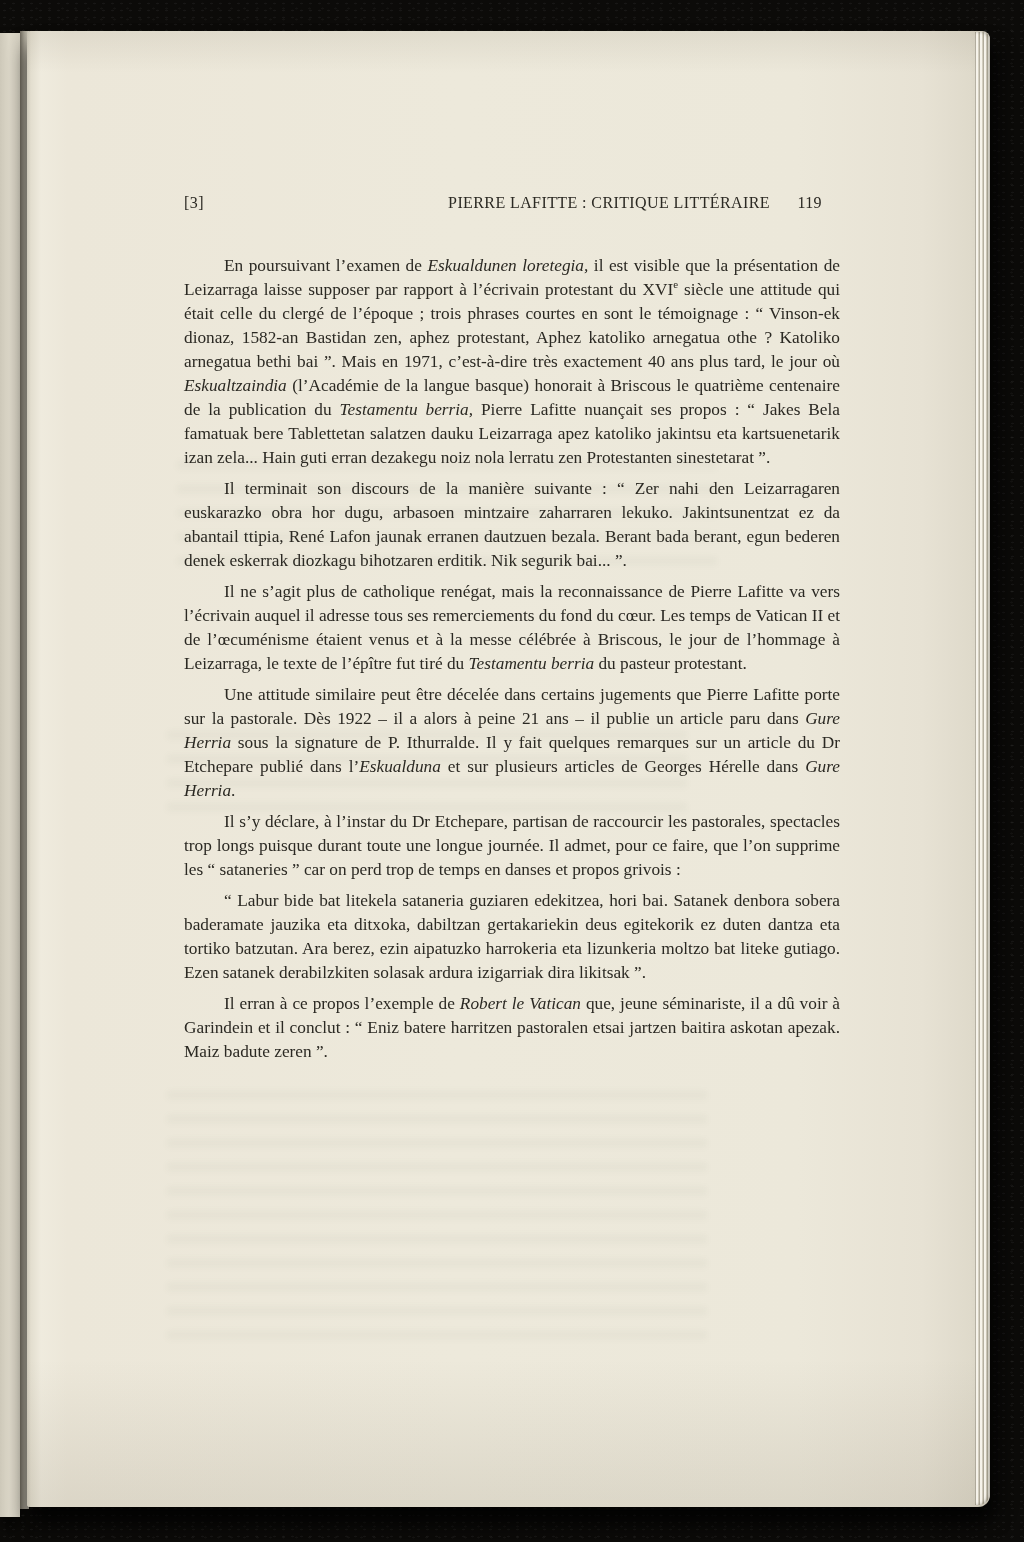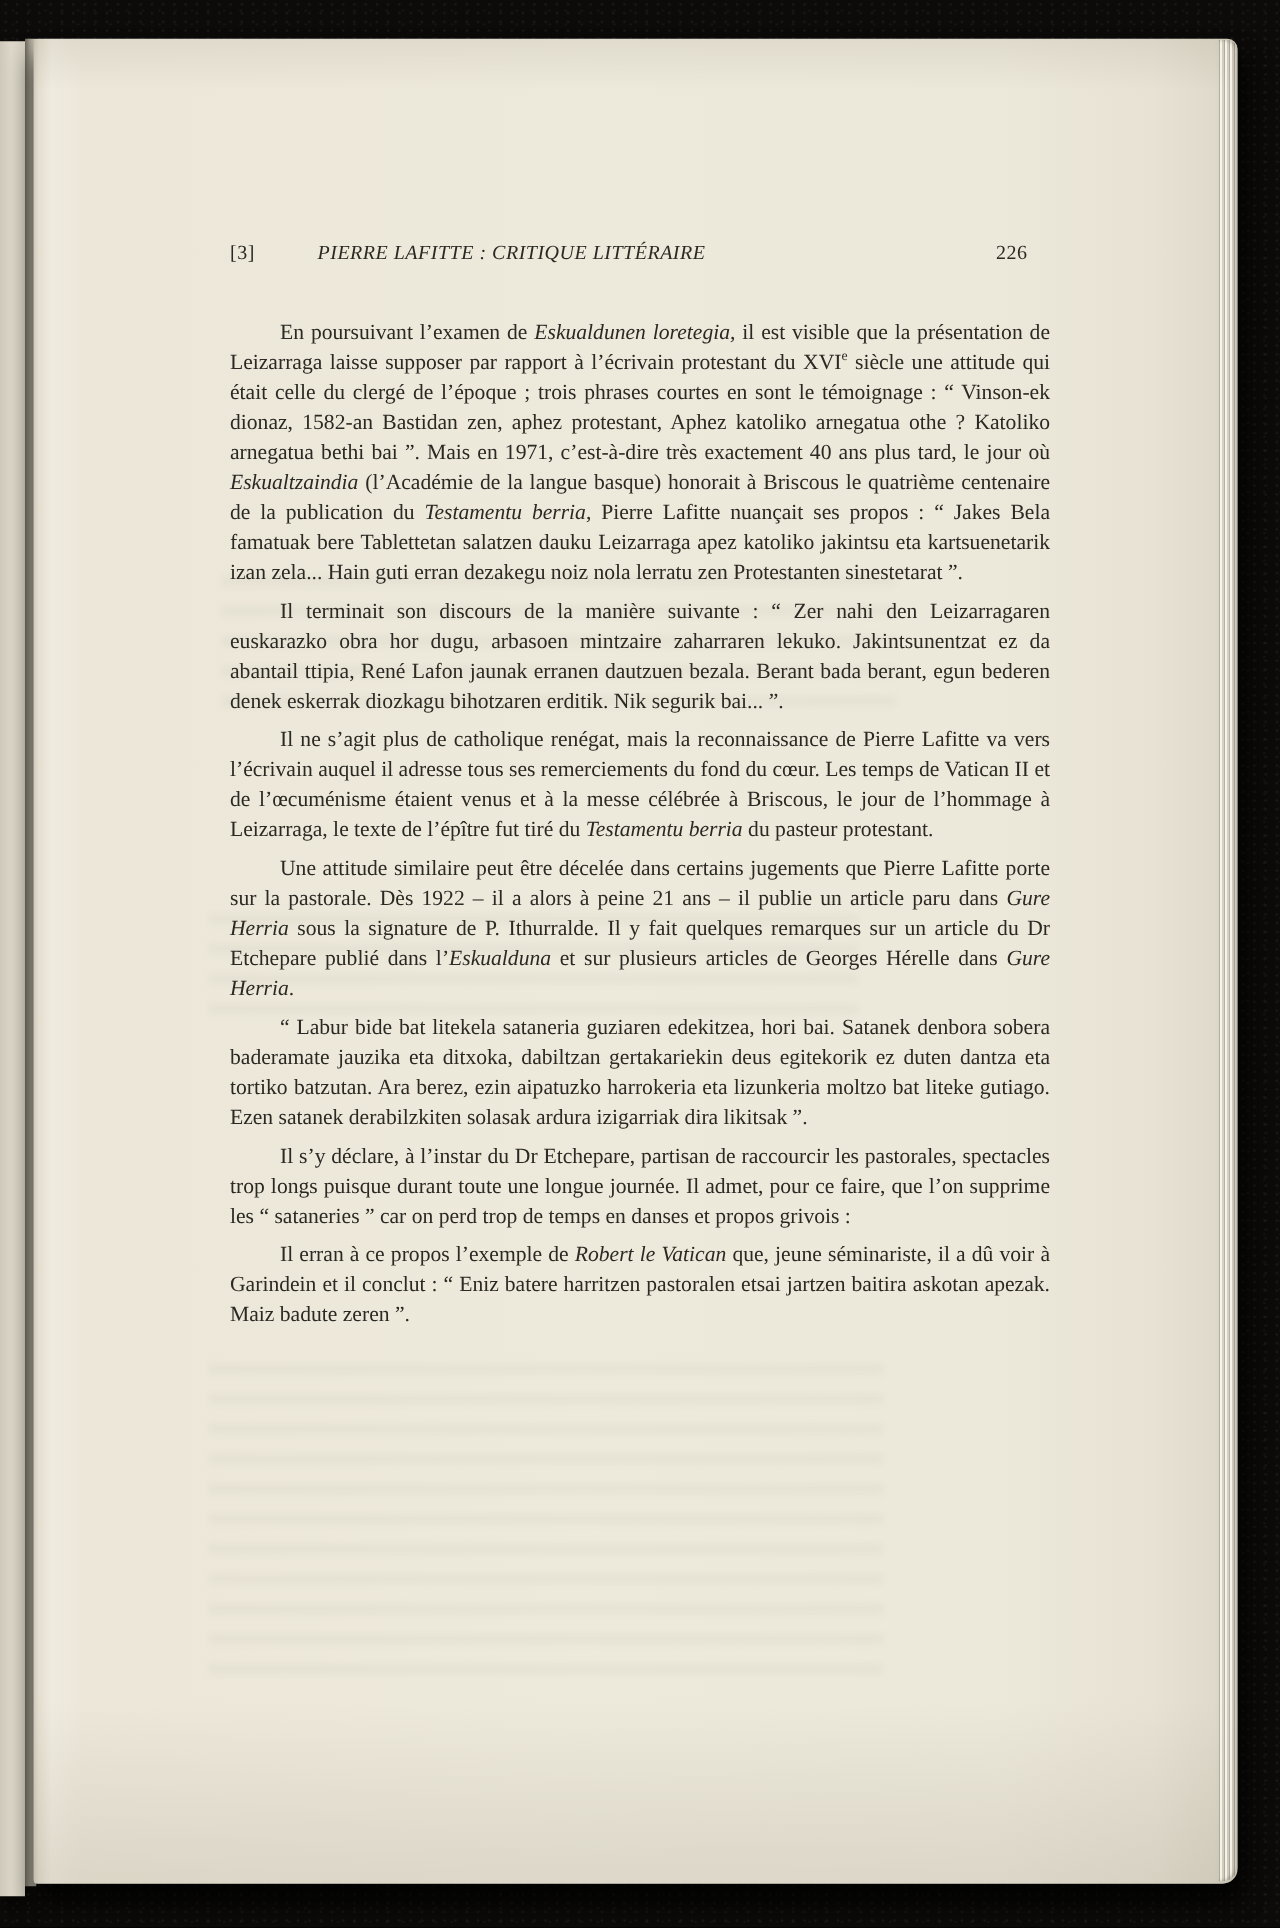--- a/index.html
+++ b/index.html
@@ -54,21 +54,21 @@
   }
   .b1{left:150px;top:430px;width:540px;height:110px;}
   .b2{left:140px;top:700px;width:520px;height:90px;}
   .b3{left:140px;top:1060px;width:540px;height:250px;}
   .content{position:absolute;left:157px;top:162px;width:656px;color:#2b2923;}
   .header{
     display:flex;align-items:baseline;font-size:16px;line-height:20px;
     letter-spacing:0.4px;
   }
   .h-left{width:70px;}
-  .h-title{flex:1;text-align:left;font-style:italic;}
+  .h-title{flex:1;text-align:right;}
   .h-right{width:70px;text-align:right;padding-right:18px;box-sizing:border-box;}
   .body{margin-top:41px;font-size:17.3px;line-height:24px;text-align:justify;}
   .body p{margin:0 0 7px 0;text-indent:40px;}
   .body em{font-style:italic;}
   .body sup{font-size:11px;line-height:0;vertical-align:super;}
 </style>
 </head>
 <body>
 
 <div class="scene">
@@ -76,26 +76,26 @@
   <div class="groove"></div>
   <div class="page">
     <div class="stack"></div>
     <div class="bleed b1"></div>
     <div class="bleed b2"></div>
     <div class="bleed b3"></div>
     <div class="content">
       <div class="header">
         <span class="h-left">[3]</span>
         <span class="h-title">PIERRE LAFITTE : CRITIQUE LITTÉRAIRE</span>
-        <span class="h-right">226</span>
+        <span class="h-right">119</span>
       </div>
       <div class="body">
           <p><span>En poursuivant l’examen de </span><em>Eskualdunen loretegia,</em><span> il est visible que la présentation de Leizarraga laisse supposer par rapport à l’écrivain protestant du XVI</span><sup>e</sup><span> siècle une attitude qui était celle du clergé de l’époque ; trois phrases courtes en sont le témoignage : “ Vinson-ek dionaz, 1582-an Bastidan zen, aphez protestant, Aphez katoliko arnegatua othe ? Katoliko arnegatua bethi bai ”. Mais en 1971, c’est-à-dire très exactement 40 ans plus tard, le jour où </span><em>Eskualtzaindia</em><span> (l’Académie de la langue basque) honorait à Briscous le quatrième centenaire de la publication du </span><em>Testamentu berria,</em><span> Pierre Lafitte nuançait ses propos : “ Jakes Bela famatuak bere Tablettetan salatzen dauku Leizarraga apez katoliko jakintsu eta kartsuenetarik izan zela... Hain guti erran dezakegu noiz nola lerratu zen Protestanten sinestetarat ”.</span></p>
           <p><span>Il terminait son discours de la manière suivante : “ Zer nahi den Leizarragaren euskarazko obra hor dugu, arbasoen mintzaire zaharraren lekuko. Jakintsunentzat ez da abantail ttipia, René Lafon jaunak erranen dautzuen bezala. Berant bada berant, egun bederen denek eskerrak diozkagu bihotzaren erditik. Nik segurik bai... ”.</span></p>
           <p><span>Il ne s’agit plus de catholique renégat, mais la reconnaissance de Pierre Lafitte va vers l’écrivain auquel il adresse tous ses remerciements du fond du cœur. Les temps de Vatican II et de l’œcuménisme étaient venus et à la messe célébrée à Briscous, le jour de l’hommage à Leizarraga, le texte de l’épître fut tiré du </span><em>Testamentu berria</em><span> du pasteur protestant.</span></p>
           <p><span>Une attitude similaire peut être décelée dans certains jugements que Pierre Lafitte porte sur la pastorale. Dès 1922 – il a alors à peine 21 ans – il publie un article paru dans </span><em>Gure Herria</em><span> sous la signature de P. Ithurralde. Il y fait quelques remarques sur un article du Dr Etchepare publié dans l’</span><em>Eskualduna</em><span> et sur plusieurs articles de Georges Hérelle dans </span><em>Gure Herria</em><span>.</span></p>
+          <p><span>Il s’y déclare, à l’instar du Dr Etchepare, partisan de raccourcir les pastorales, spectacles trop longs puisque durant toute une longue journée. Il admet, pour ce faire, que l’on supprime les “ sataneries ” car on perd trop de temps en danses et propos grivois :</span></p>
           <p><span>“ Labur bide bat litekela sataneria guziaren edekitzea, hori bai. Satanek denbora sobera baderamate jauzika eta ditxoka, dabiltzan gertakariekin deus egitekorik ez duten dantza eta tortiko batzutan. Ara berez, ezin aipatuzko harrokeria eta lizunkeria moltzo bat liteke gutiago. Ezen satanek derabilzkiten solasak ardura izigarriak dira likitsak ”.</span></p>
-          <p><span>Il s’y déclare, à l’instar du Dr Etchepare, partisan de raccourcir les pastorales, spectacles trop longs puisque durant toute une longue journée. Il admet, pour ce faire, que l’on supprime les “ sataneries ” car on perd trop de temps en danses et propos grivois :</span></p>
           <p><span>Il erran à ce propos l’exemple de </span><em>Robert le Vatican</em><span> que, jeune séminariste, il a dû voir à Garindein et il conclut : “ Eniz batere harritzen pastoralen etsai jartzen baitira askotan apezak. Maiz badute zeren ”.</span></p>
         </div>
     </div>
   </div>
 </div>
 
 </body></html>

